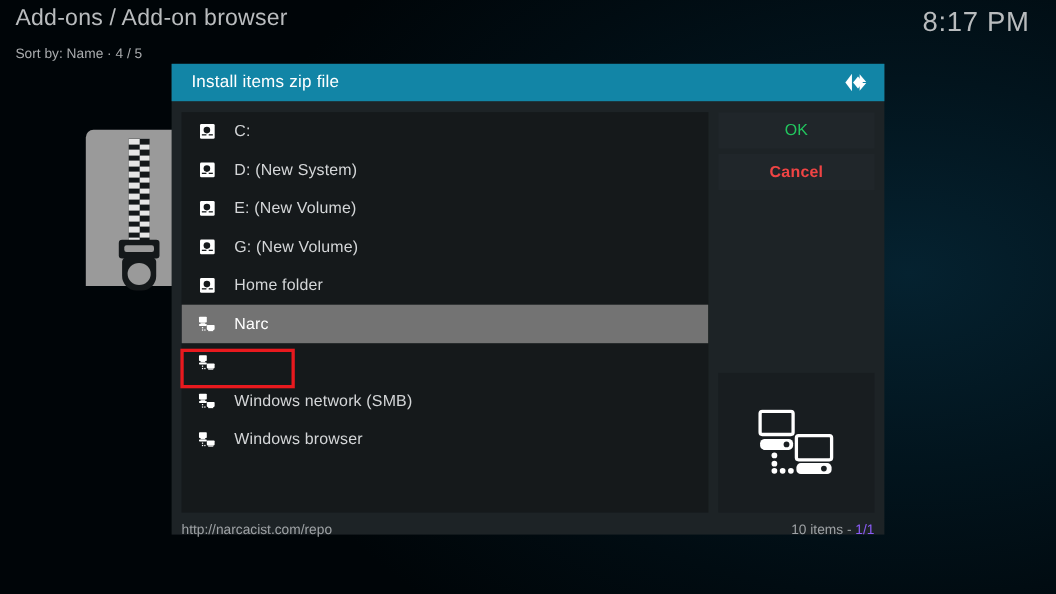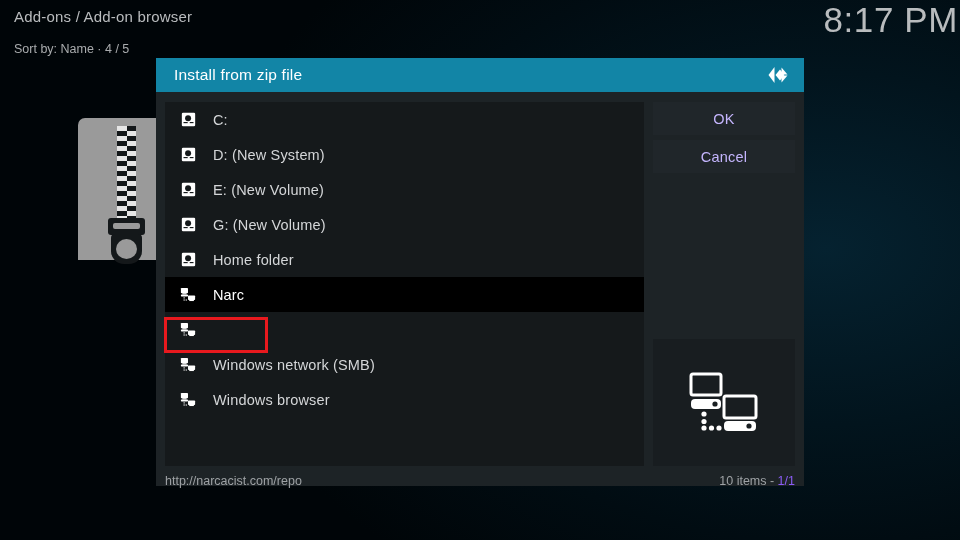--- a/index.html
+++ b/index.html
@@ -54,30 +54,30 @@
     background:#14181a; border-radius:4px 4px 13px 13px;
   }
   .zip-pull-hole {
     position:absolute; left:38px; top:121px; width:21px; height:20px;
     background:#9a9a9a; border-radius:50%;
   }
 
   
   #header { position:absolute; left:14px; top:4px; }
   #page-title {
-    font-size:15px; color:#b9bcbe; font-weight:400; letter-spacing:.2px;
+    font-size:21px; color:#b9bcbe; font-weight:400; letter-spacing:.2px;
     line-height:26px; white-space:nowrap;
   }
   #page-subtitle {
     font-size:12.5px; color:#a9acae; line-height:16px; margin-top:11px;
     white-space:nowrap;
   }
   #clock {
-    position:absolute; right:2px; top:4px;
-    font-size:35px; color:#b9bcbe; font-weight:300; letter-spacing:.6px;
+    position:absolute; right:24px; top:4px;
+    font-size:25px; color:#b9bcbe; font-weight:300; letter-spacing:.6px;
     line-height:32px; white-space:nowrap;
   }
 
   
   #dialog {
     position:absolute; left:156px; top:58px; width:648px; height:428px;
     background:#1d2326;
   }
   #dialog-titlebar {
     position:relative; height:34px; background:#1285a6;
@@ -91,21 +91,21 @@
 
   
   #list-panel {
     position:absolute; left:9px; top:44px; width:479px; height:364px;
     background:#15191b; overflow:hidden;
   }
   .list-item {
     position:relative; height:35px; display:flex; align-items:center;
     padding-left:12px;
   }
-  .list-item.selected { background:#000000; }
+  .list-item.selected { background:#737373; }
   .item-icon {
     width:22px; height:20px; flex:0 0 22px; margin-right:14px;
     display:flex; align-items:center; justify-content:center;
   }
   .item-label {
     font-size:14.5px; color:#d4d6d8; font-weight:400;
     letter-spacing:.15px; white-space:nowrap;
   }
   .list-item.selected .item-label { color:#ffffff; }
 
@@ -115,22 +115,22 @@
     border:3px solid #e8191e; pointer-events:none; z-index:40;
   }
 
   
   #right-col { position:absolute; left:497px; top:44px; width:142px; }
   .dlg-button {
     height:33px; margin-bottom:5px; background:#20262a;
     display:flex; align-items:center; justify-content:center;
   }
   .dlg-button .btn-label { font-size:14.5px; letter-spacing:.2px; }
-  #ok-button .btn-label { color:#c4b5fd; }
-  #cancel-button .btn-label { color:#c4b5fd; }
+  #ok-button .btn-label { color:#22c55e; }
+  #cancel-button .btn-label { color:#ef4444;font-weight:bold; }
 
   #preview-panel {
     position:absolute; left:497px; top:281px; width:142px; height:127px;
     background:#181d20; display:flex; align-items:center; justify-content:center;
   }
   #preview-icon { width:78px; height:62px; }
 
   
   #dialog-footer {
     position:absolute; left:9px; top:412px; width:630px; height:22px;
@@ -158,21 +158,21 @@
 
   <div id="header">
     <div id="page-title">Add-ons / Add-on browser</div>
     <div id="page-subtitle">Sort by: Name  ·  4 / 5</div>
   </div>
   <div id="clock">8:17 PM</div>
 
   <div id="dialog">
 
     <div id="dialog-titlebar">
-      <div id="dialog-title">Install from zip file</div>
+      <div id="dialog-title">Install items zip file</div>
       <svg id="kodi-logo" viewBox="0 0 24 20">
         <polygon points="8.5,2 8.5,18 2.5,10" fill="#ffffff"></polygon>
         <polygon points="9.5,10 14,4.5 18.5,10 14,15.5" fill="#ffffff"></polygon>
         <polygon points="15.5,2.5 21.5,9.5 15.5,9.5" fill="#ffffff"></polygon>
         <polygon points="15.5,10.5 21.5,10.5 15.5,17.5" fill="#ffffff"></polygon>
       </svg>
     </div>
 
     <div id="list-panel">
 

